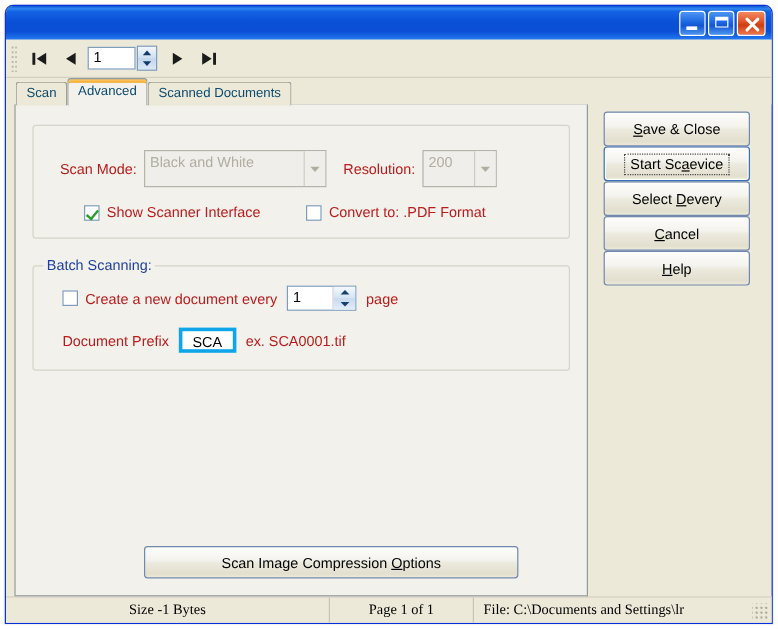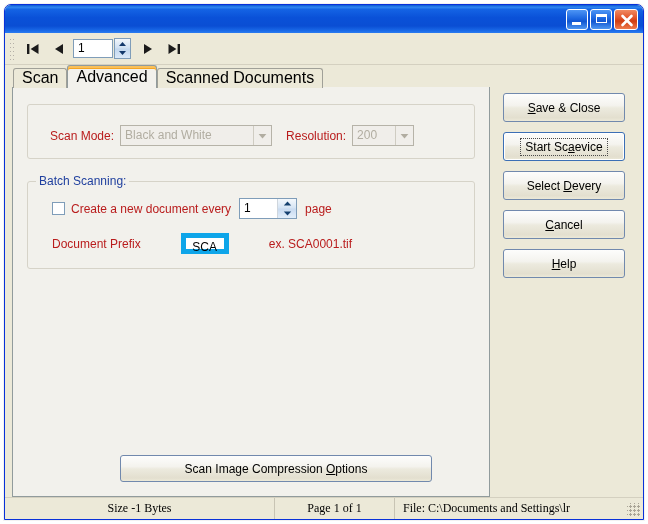--- a/index.html
+++ b/index.html
@@ -161,22 +161,22 @@
     height: 22px;
     background: #ece9d8;
     position: relative;
     z-index: 3;
   }
   .tab {
     height: 19px;
     line-height: 18px;
     padding: 0 8px;
     margin-right: 1px;
-    font-size: 16px;
-    color: #000000;
+    font-size: 11px;
+    color: #0c4a6e;
     background: #ece9d8;
     border: 1px solid #a0a098;
     border-bottom: none;
     border-radius: 3px 3px 0 0;
     cursor: default;
     position: relative;
     top: 1px;
     white-space: nowrap;
   }
   .tab.active {
@@ -208,21 +208,20 @@
     box-sizing: border-box;
     position: relative;
     padding: 8px 10px;
   }
   #sidebuttons {
     flex: 1 1 auto;
     padding: 6px 0 0 13px;
     box-sizing: border-box;
     display: flex;
     flex-direction: column;
-    gap: 10px;
     align-items: flex-start;
   }
 
   
   .group {
     position: relative;
     border: 1px solid #d6d3c8;
     border-radius: 3px;
     margin: 9px 4px 0 4px;
     padding: 14px 10px 12px 10px;
@@ -240,21 +239,21 @@
   }
 
   .row {
     display: flex;
     align-items: center;
   }
   .lbl { font-size: 12px; color: #b91c1c; white-space: nowrap; }
 
   
   .combo {
-    height: 21px;
+    height: 31px;
     border: 1px solid #b6b3a8;
     background: #f0eeea;
     box-sizing: border-box;
     display: flex;
     align-items: stretch;
     margin: 0 6px;
   }
   .combo .cval {
     flex: 1 1 auto;
     font-size: 12px;
@@ -318,21 +317,21 @@
     background: linear-gradient(to bottom,#f4f8fc 0%,#d5e4f4 48%,#c8daf0 52%,#e2eefa 100%);
     display: flex;
     flex-direction: column;
     justify-content: space-around;
     align-items: center;
   }
 
   .textfield {
     height: 21px;
     width: 48px;
-    border: 5px solid #0ea5e9;
+    border: 3px solid #0ea5e9;
     background: #fff;
     box-sizing: border-box;
     font-size: 12px;
     line-height: 19px;
     text-align: center;
     color: #000;
     margin: 0 8px;
   }
 
   
@@ -492,20 +491,30 @@
           <div class="combo" style="width:62px;">
             <span class="cval">200</span>
             <span class="carrow">
               <svg width="9" height="6" viewBox="0 0 9 6" aria-hidden="true">
                   <path d="M0.6 1 L8.4 1 L4.5 5.4 Z" fill="#b1ada1"></path>
                 </svg>
             </span>
           </div>
         </div>
 
+        <div class="row" style="margin:14px 0 2px 32px;">
+          <label class="cbwrap">
+            <span class="cbox checked"></span>
+            <span class="lbl">Show Scanner Interface</span>
+          </label>
+          <label class="cbwrap" style="margin-left:38px;">
+            <span class="cbox"></span>
+            <span class="lbl">Convert to: .PDF Format</span>
+          </label>
+        </div>
       </div>
 
       <div class="group" style="margin-top:22px;">
         <span class="glabel">Batch Scanning:</span>
 
         <div class="row" style="margin:2px 0 0 14px;">
           <label class="cbwrap">
             <span class="cbox"></span>
             <span class="lbl">Create a new document every</span>
           </label>
@@ -516,21 +525,21 @@
                   <path d="M4.5 0.6 L8.2 4.4 L0.8 4.4 Z" fill="#15406f"></path>
                 </svg>
               <svg width="9" height="5" viewBox="0 0 9 5" aria-hidden="true">
                   <path d="M4.5 4.4 L0.8 0.6 L8.2 0.6 Z" fill="#15406f"></path>
                 </svg>
             </span>
           </div>
           <span class="lbl">page</span>
         </div>
 
-        <div class="row" style="margin:14px 0 2px 14px;gap:32px;">
+        <div class="row" style="margin:14px 0 2px 14px;">
           <span class="lbl">Document Prefix</span>
           <span class="textfield">SCA</span>
           <span class="lbl">ex. SCA0001.tif</span>
         </div>
       </div>
 
       <div class="btn" id="compressbtn">
         <span><span>Scan Image Compression </span><u>O</u><span>ptions</span></span>
       </div>
 

